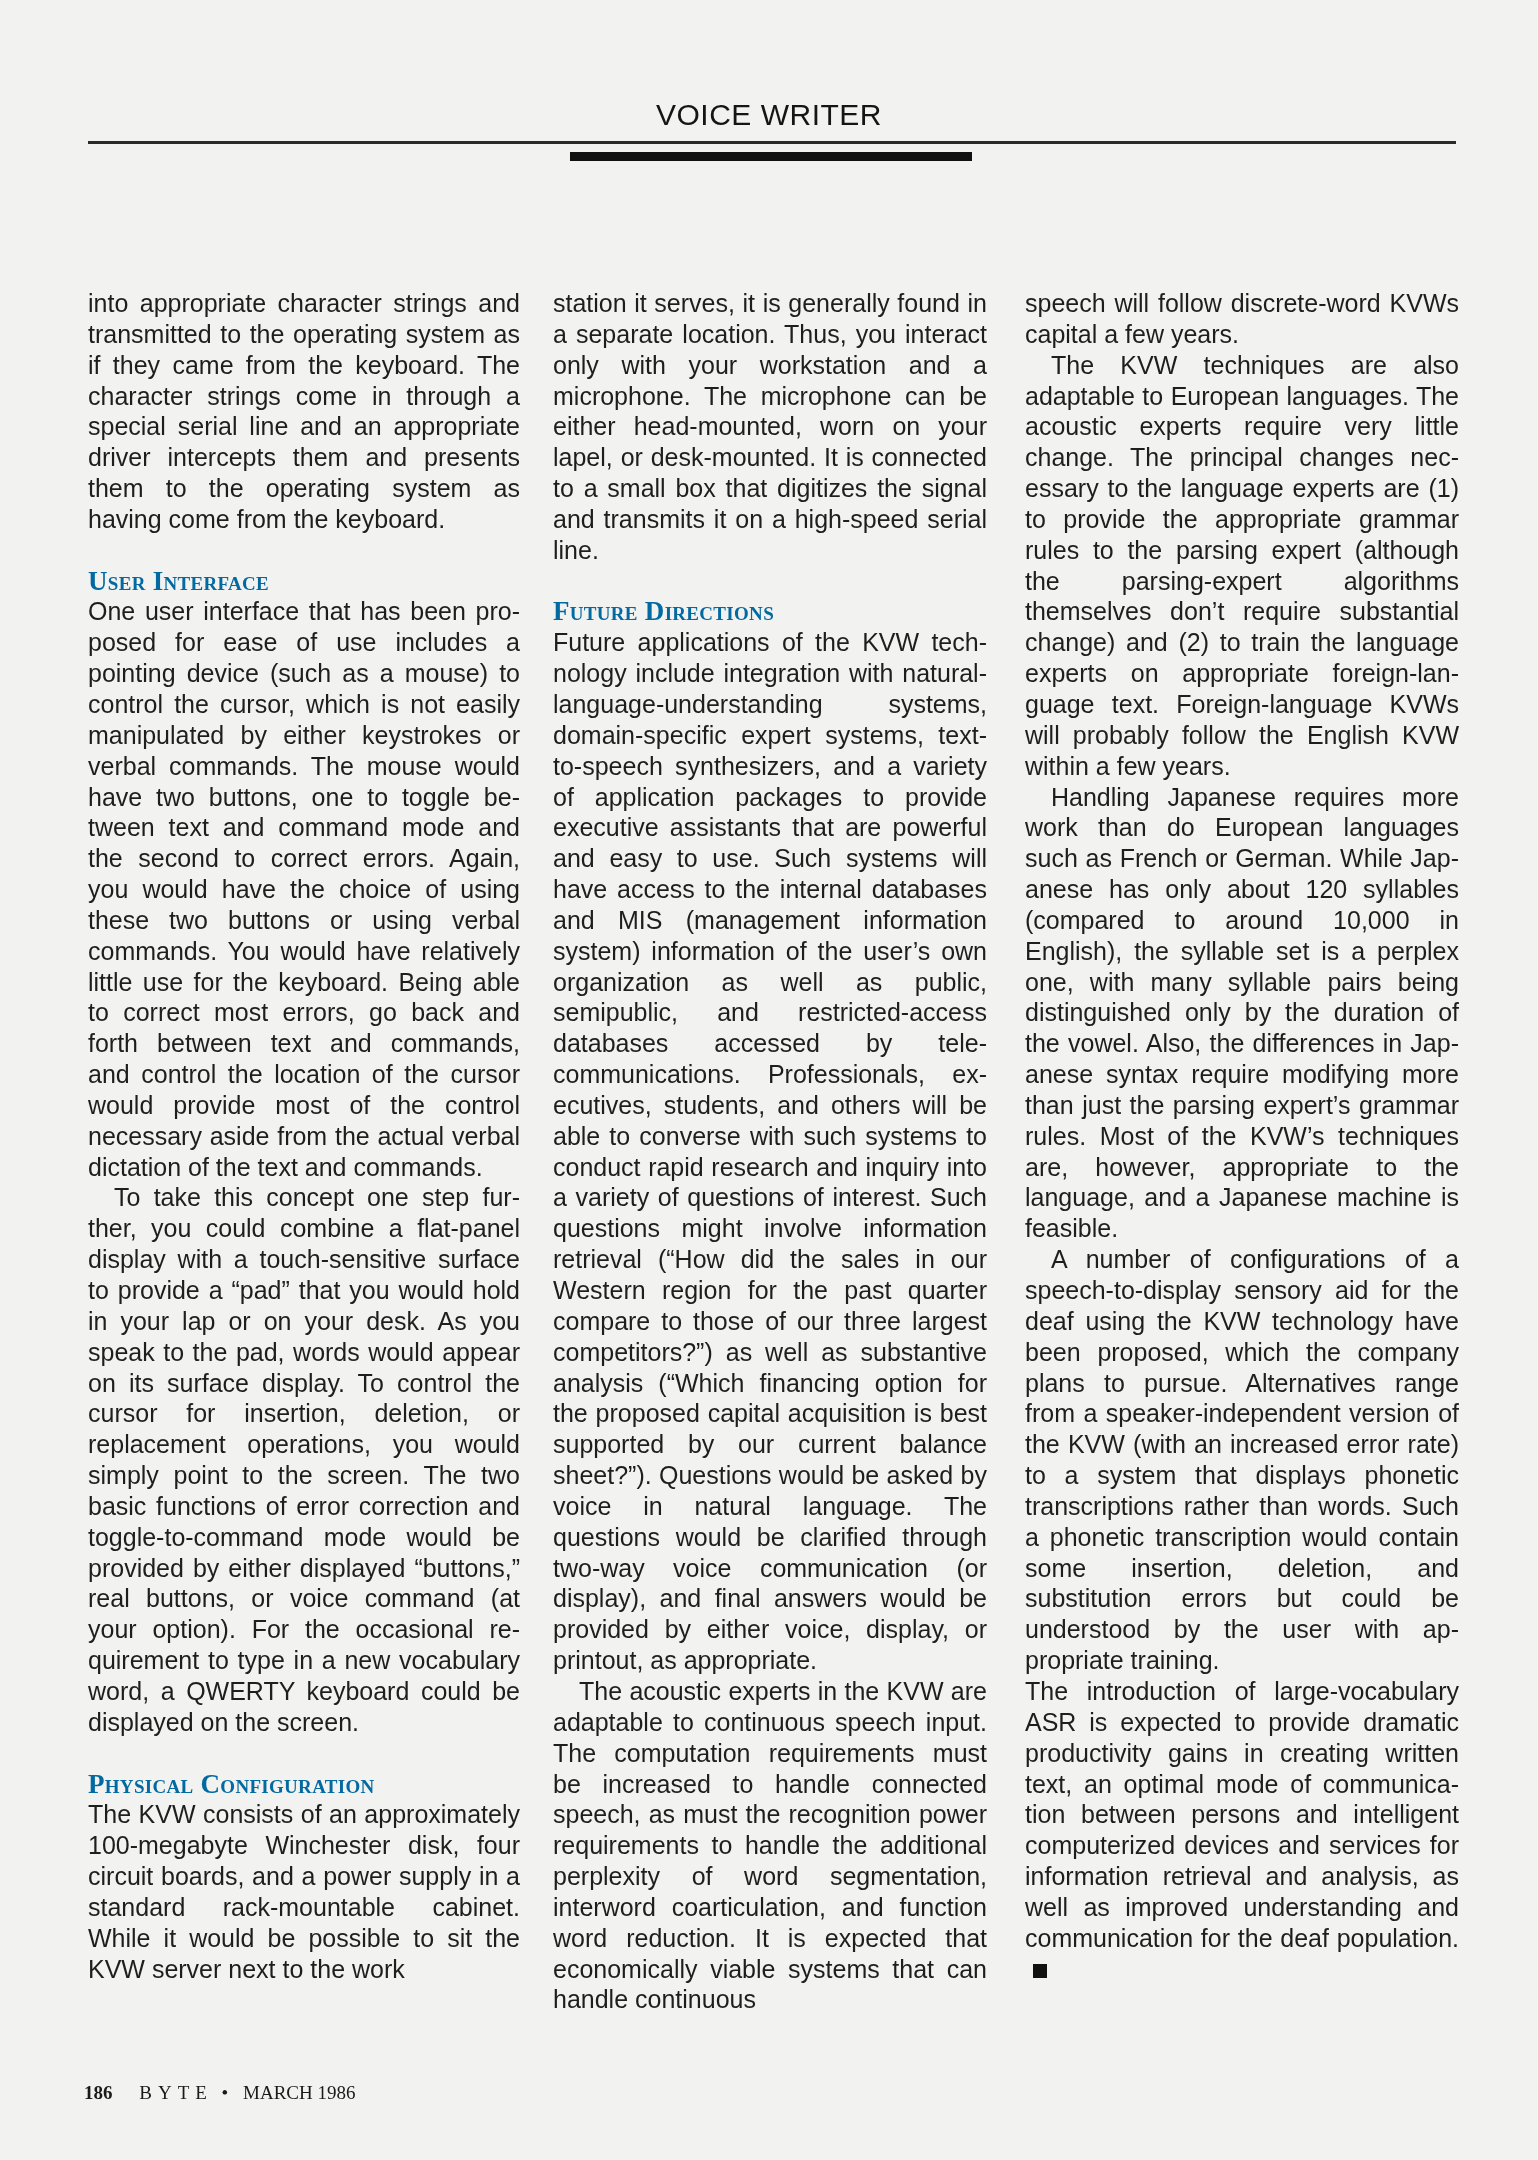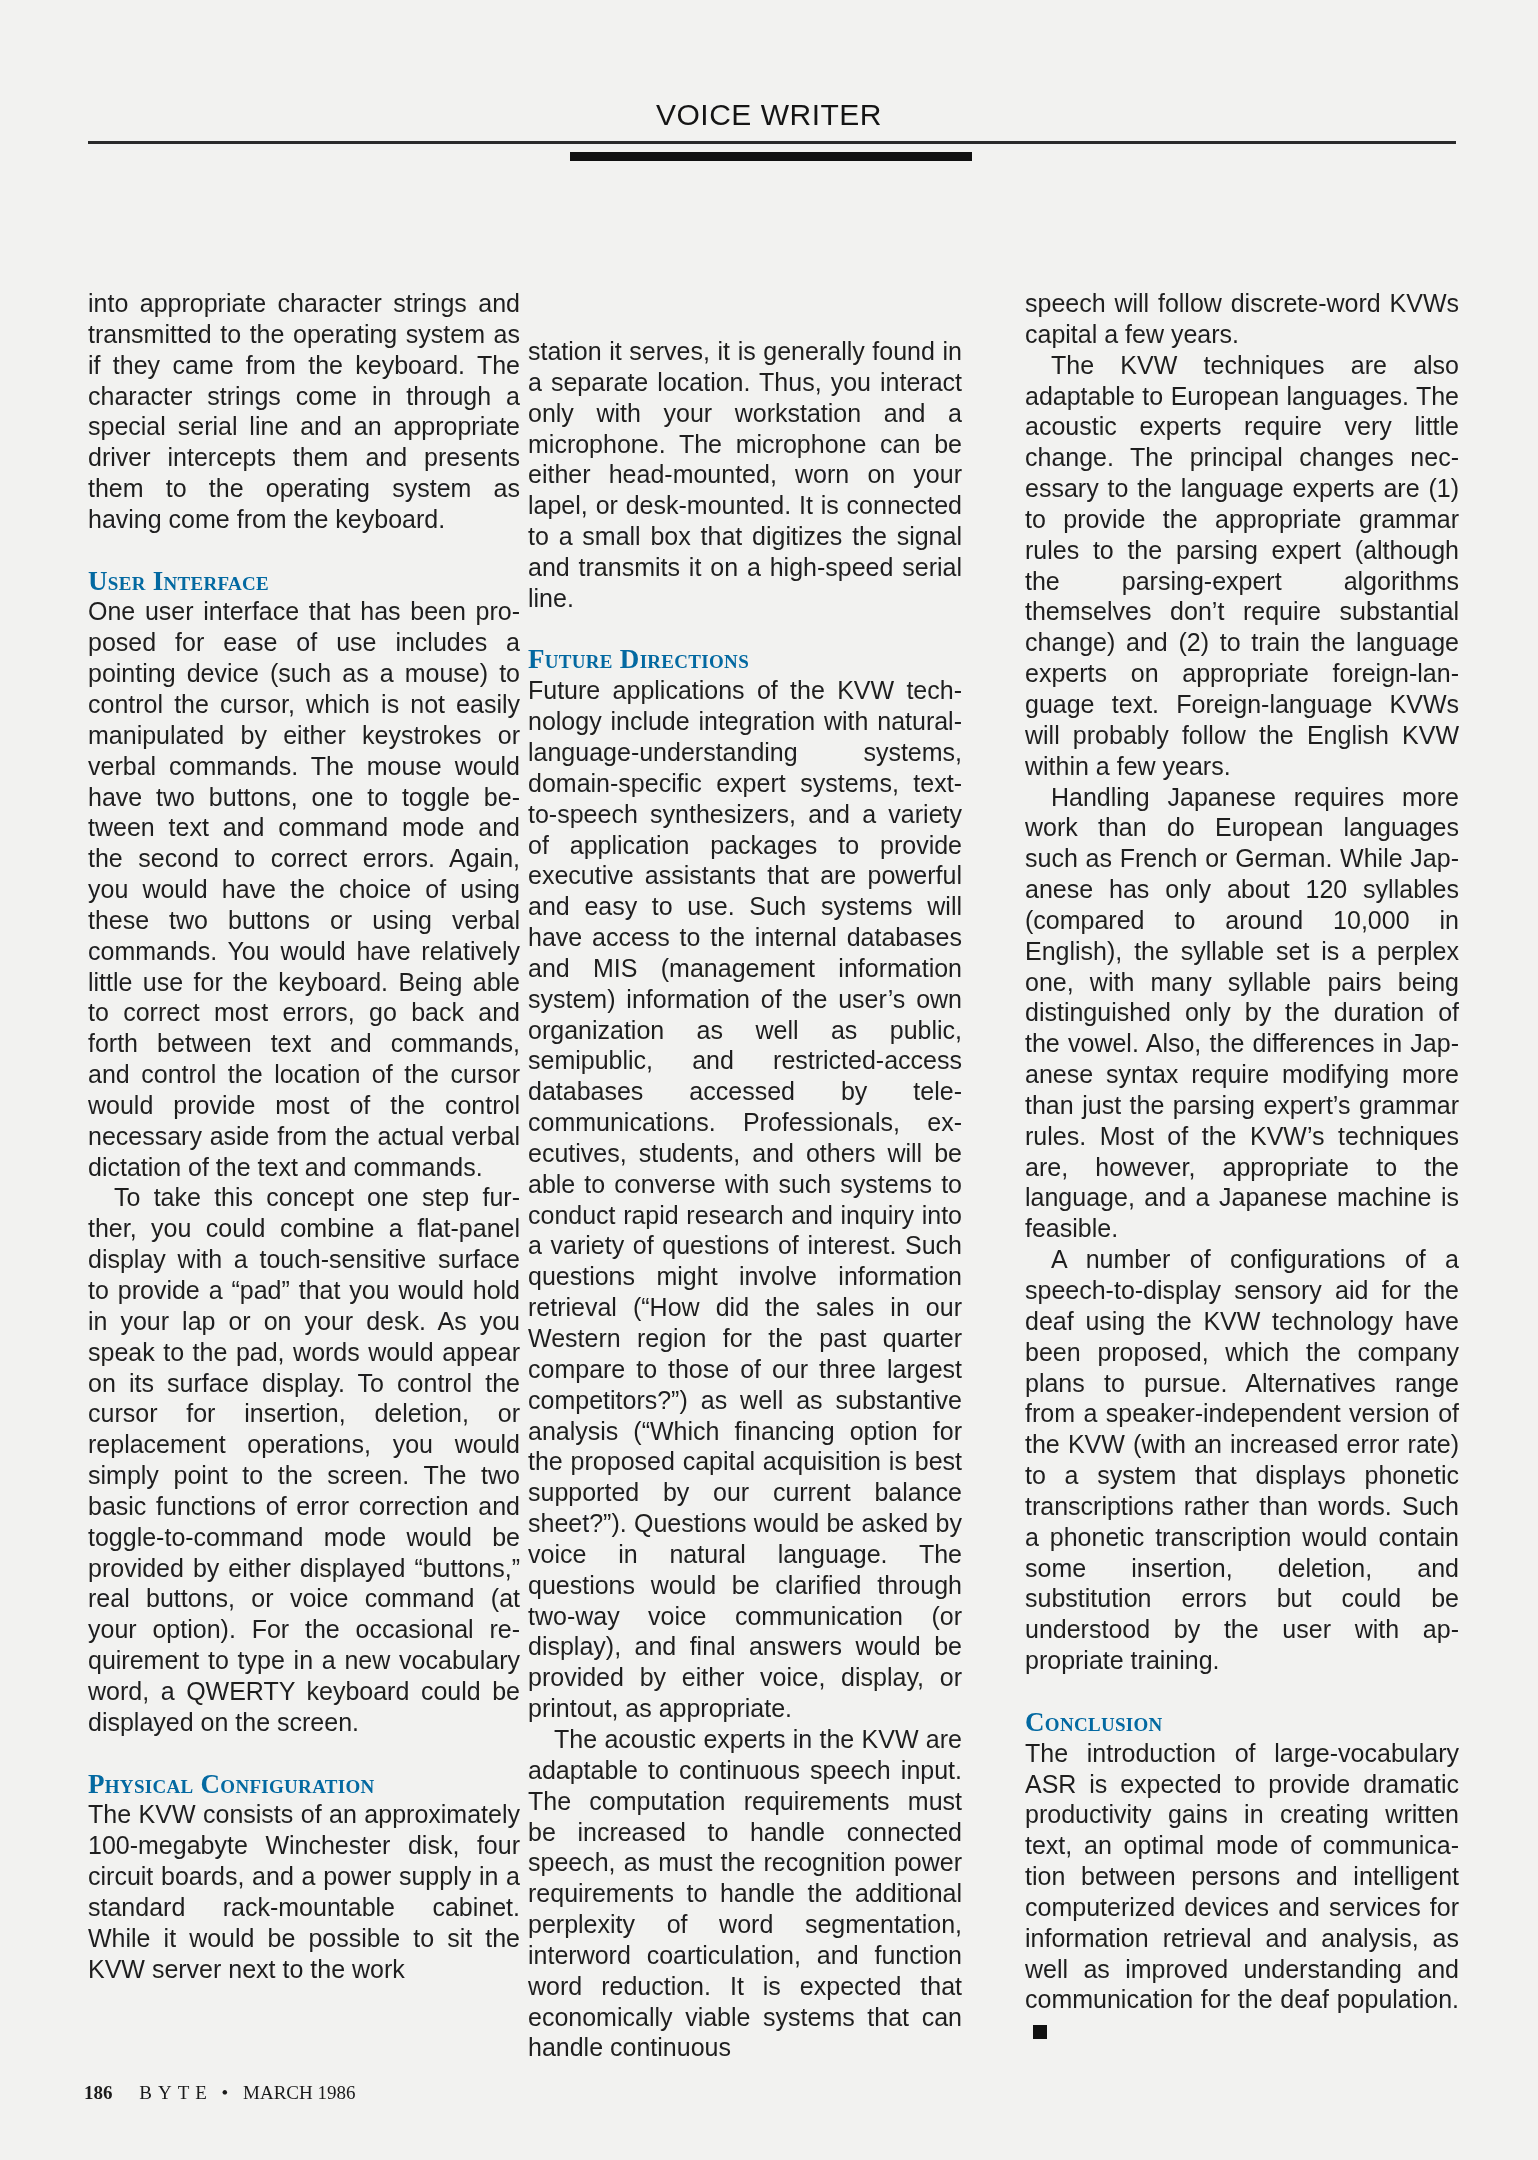--- a/index.html
+++ b/index.html
@@ -29,21 +29,21 @@
   .col {
     position: absolute; top: 288px;
     font-family: "Liberation Sans", sans-serif;
     font-size: 25px;
     line-height: 30.85px;
     text-align: justify;
     hyphens: manual;
     color: #1e1e1e;
   }
   .col-1 { left: 88px; width: 432px; }
-  .col-2 { left: 528px; width: 434px; margin-top: 48px; }
+  .col-2 { left: 553px; width: 434px; }
   .col-3 { left: 1025px; width: 434px; }
   .col p { margin: 0; }
   .col p.indent { text-indent: 26px; }
   .col h2 {
     margin: 0;
     font-family: "Liberation Serif", serif;
     font-weight: bold;
     font-size: 27px;
     line-height: 30.85px;
     font-variant: small-caps;
@@ -85,21 +85,20 @@
     <p>station it serves, it is generally found in a separate location. Thus, you in­teract only with your workstation and a microphone. The microphone can be either head-mounted, worn on your lapel, or desk-mounted. It is con­nected to a small box that digitizes the signal and transmits it on a high-speed serial line.</p>
     <h2 class="spaced">Future Directions</h2>
     <p>Future applications of the KVW tech­nology include integration with natural-language-understanding sys­tems, domain-specific expert systems, text-to-speech synthesizers, and a variety of application packages to pro­vide executive assistants that are powerful and easy to use. Such sys­tems will have access to the internal databases and MIS (management in­formation system) information of the user’s own organization as well as public, semipublic, and restricted-access databases accessed by tele­communications. Professionals, ex­ecutives, students, and others will be able to converse with such systems to conduct rapid research and inquiry into a variety of questions of interest. Such questions might involve informa­tion retrieval (“How did the sales in our Western region for the past quarter compare to those of our three largest competitors?”) as well as sub­stantive analysis (“Which financing option for the proposed capital ac­quisition is best supported by our cur­rent balance sheet?”). Questions would be asked by voice in natural language. The questions would be clarified through two-way voice com­munication (or display), and final answers would be provided by either voice, display, or printout, as appro­priate.</p>
     <p class="indent">The acoustic experts in the KVW are adaptable to continuous speech in­put. The computation requirements must be increased to handle con­nected speech, as must the recogni­tion power requirements to handle the additional perplexity of word seg­mentation, interword coarticulation, and function word reduction. It is ex­pected that economically viable sys­tems that can handle continuous</p>
   </div>
 <div class="col col-3">
     <p>speech will follow discrete-word KVWs capital a few years.</p>
     <p class="indent">The KVW techniques are also adaptable to European languages. The acoustic experts require very lit­tle change. The principal changes nec­essary to the language experts are (1) to provide the appropriate gram­mar rules to the parsing expert (al­though the parsing-expert algorithms themselves don’t require substantial change) and (2) to train the language experts on appropriate foreign-lan­guage text. Foreign-language KVWs will probably follow the English KVW within a few years.</p>
     <p class="indent">Handling Japanese requires more work than do European languages such as French or German. While Jap­anese has only about 120 syllables (compared to around 10,000 in English), the syllable set is a perplex one, with many syllable pairs being distinguished only by the duration of the vowel. Also, the differences in Jap­anese syntax require modifying more than just the parsing expert’s gram­mar rules. Most of the KVW’s tech­niques are, however, appropriate to the language, and a Japanese machine is feasible.</p>
     <p class="indent">A number of configurations of a speech-to-display sensory aid for the deaf using the KVW technology have been proposed, which the company plans to pursue. Alternatives range from a speaker-independent version of the KVW (with an increased error rate) to a system that displays phonetic transcriptions rather than words. Such a phonetic transcription would contain some insertion, dele­tion, and substitution errors but could be understood by the user with ap­propriate training.</p>
-    <h2 class="spaced">Conclusion</h2>
     <p>The introduction of large-vocabulary ASR is expected to provide dramatic productivity gains in creating written text, an optimal mode of communica­tion between persons and intelligent computerized devices and services for information retrieval and analysis, as well as improved understanding and communication for the deaf population.<span class="endmark"></span></p>
   </div>
 
 <div class="footer">
   <span class="page-num">186</span>
   <span class="mag">BYTE</span>
   <span style="margin:0 10px 0 4px;">•</span>
   <span>MARCH 1986</span>
 </div>
 

